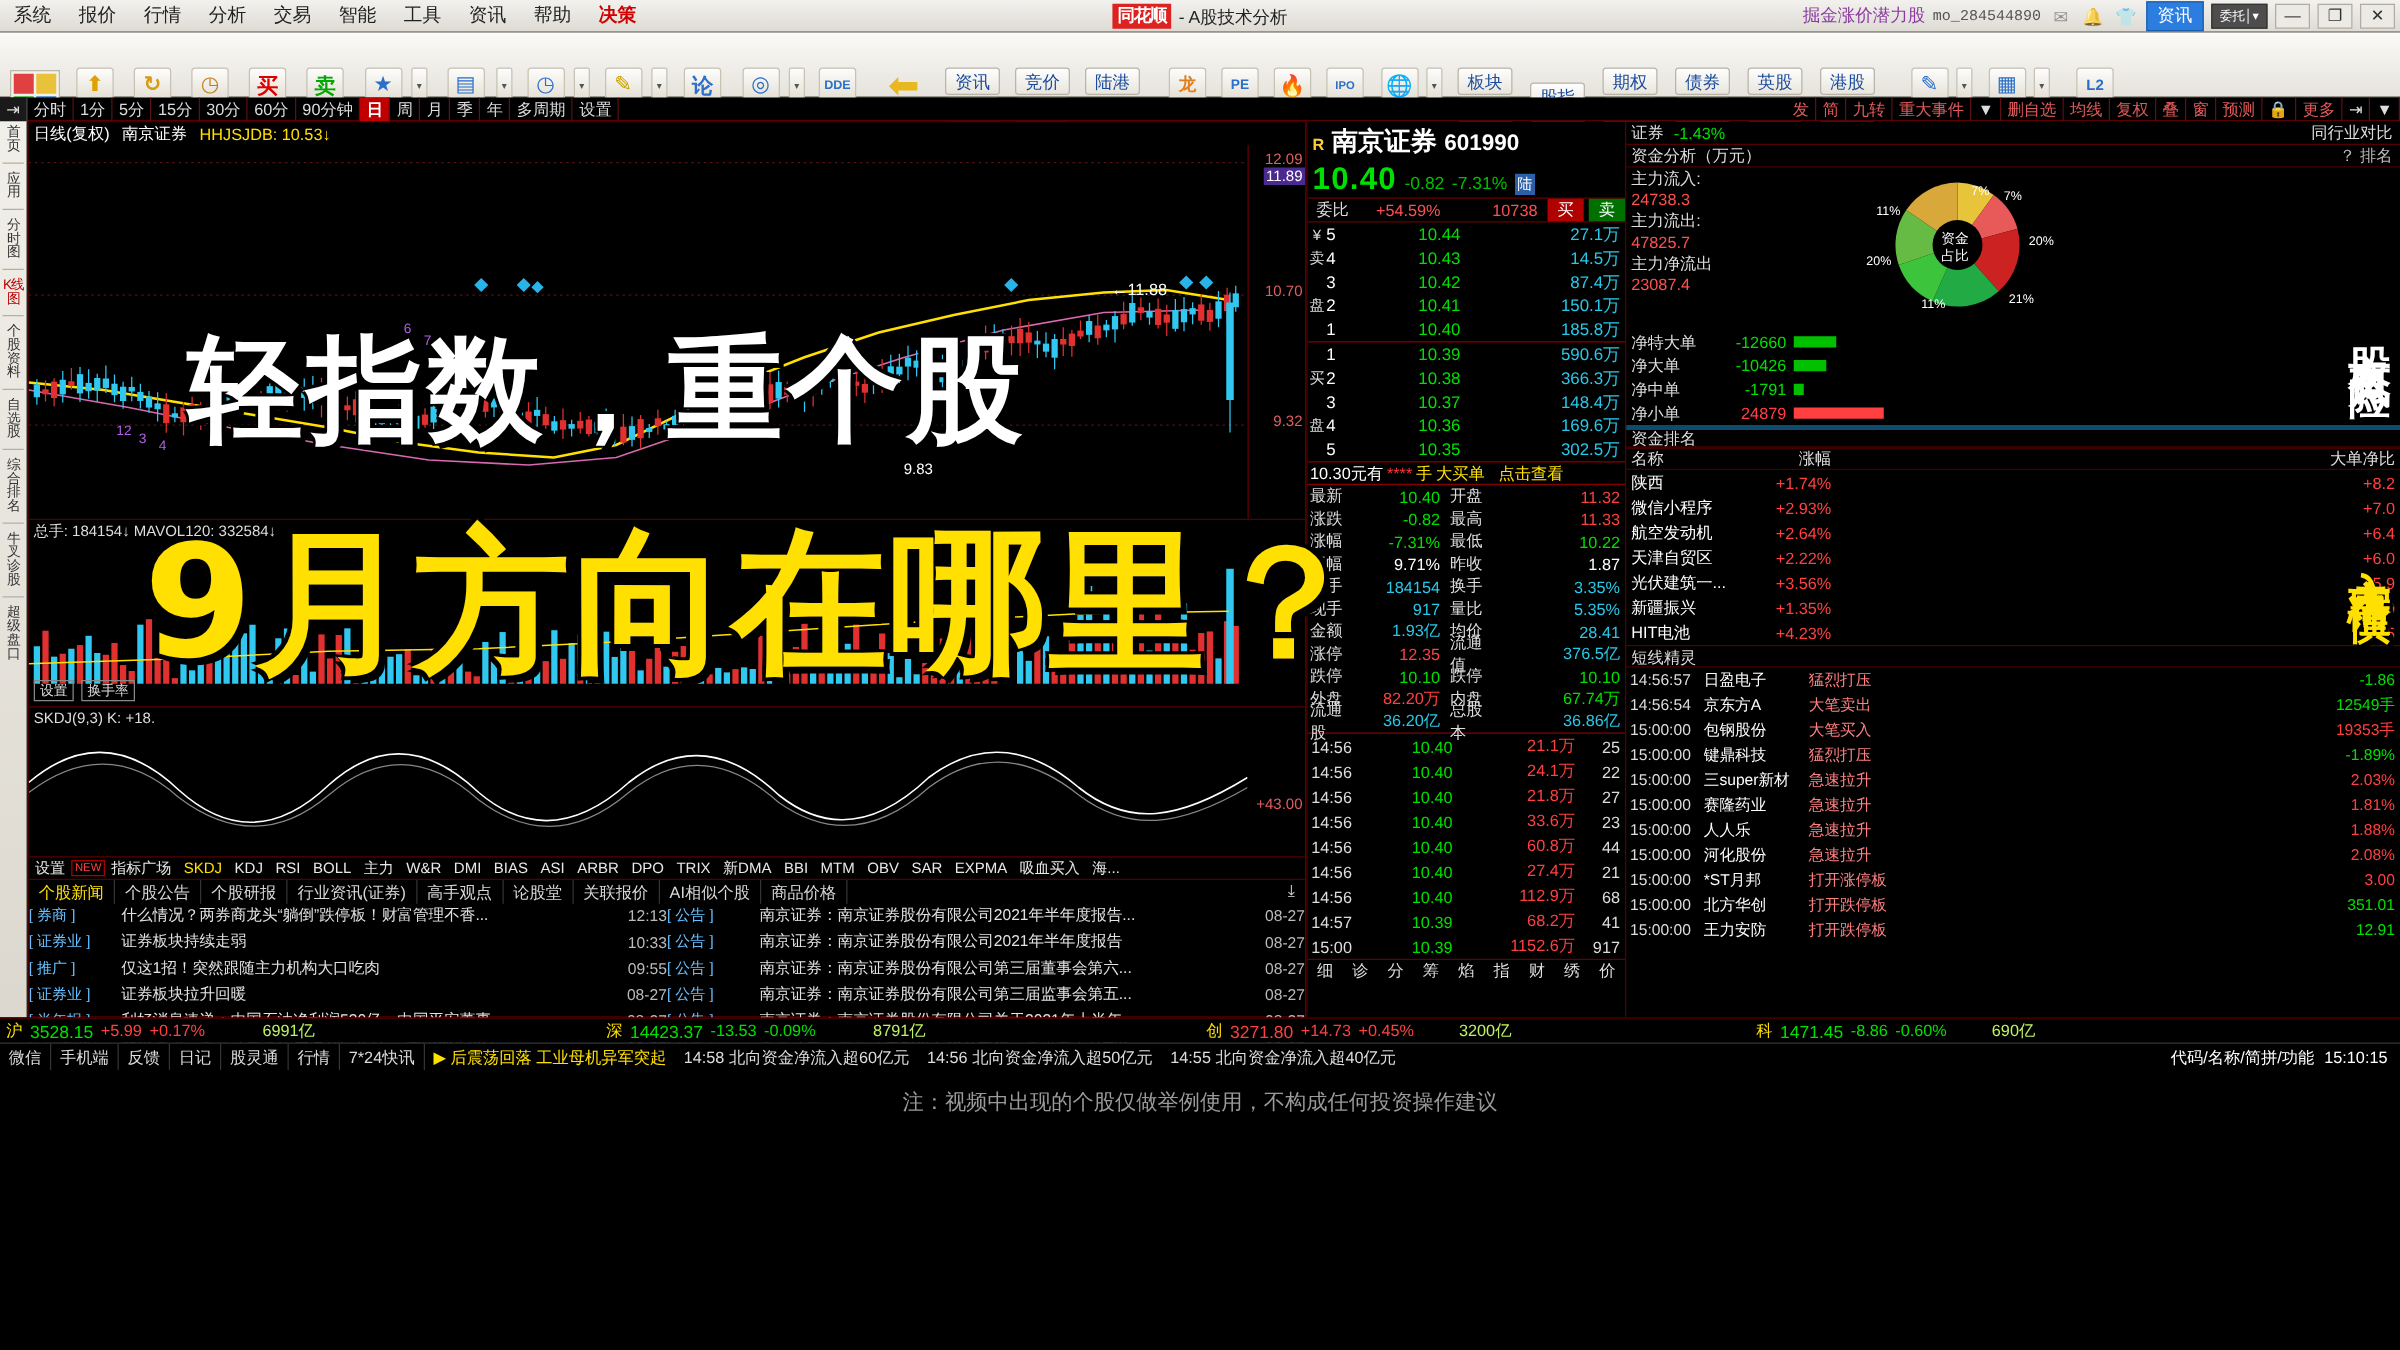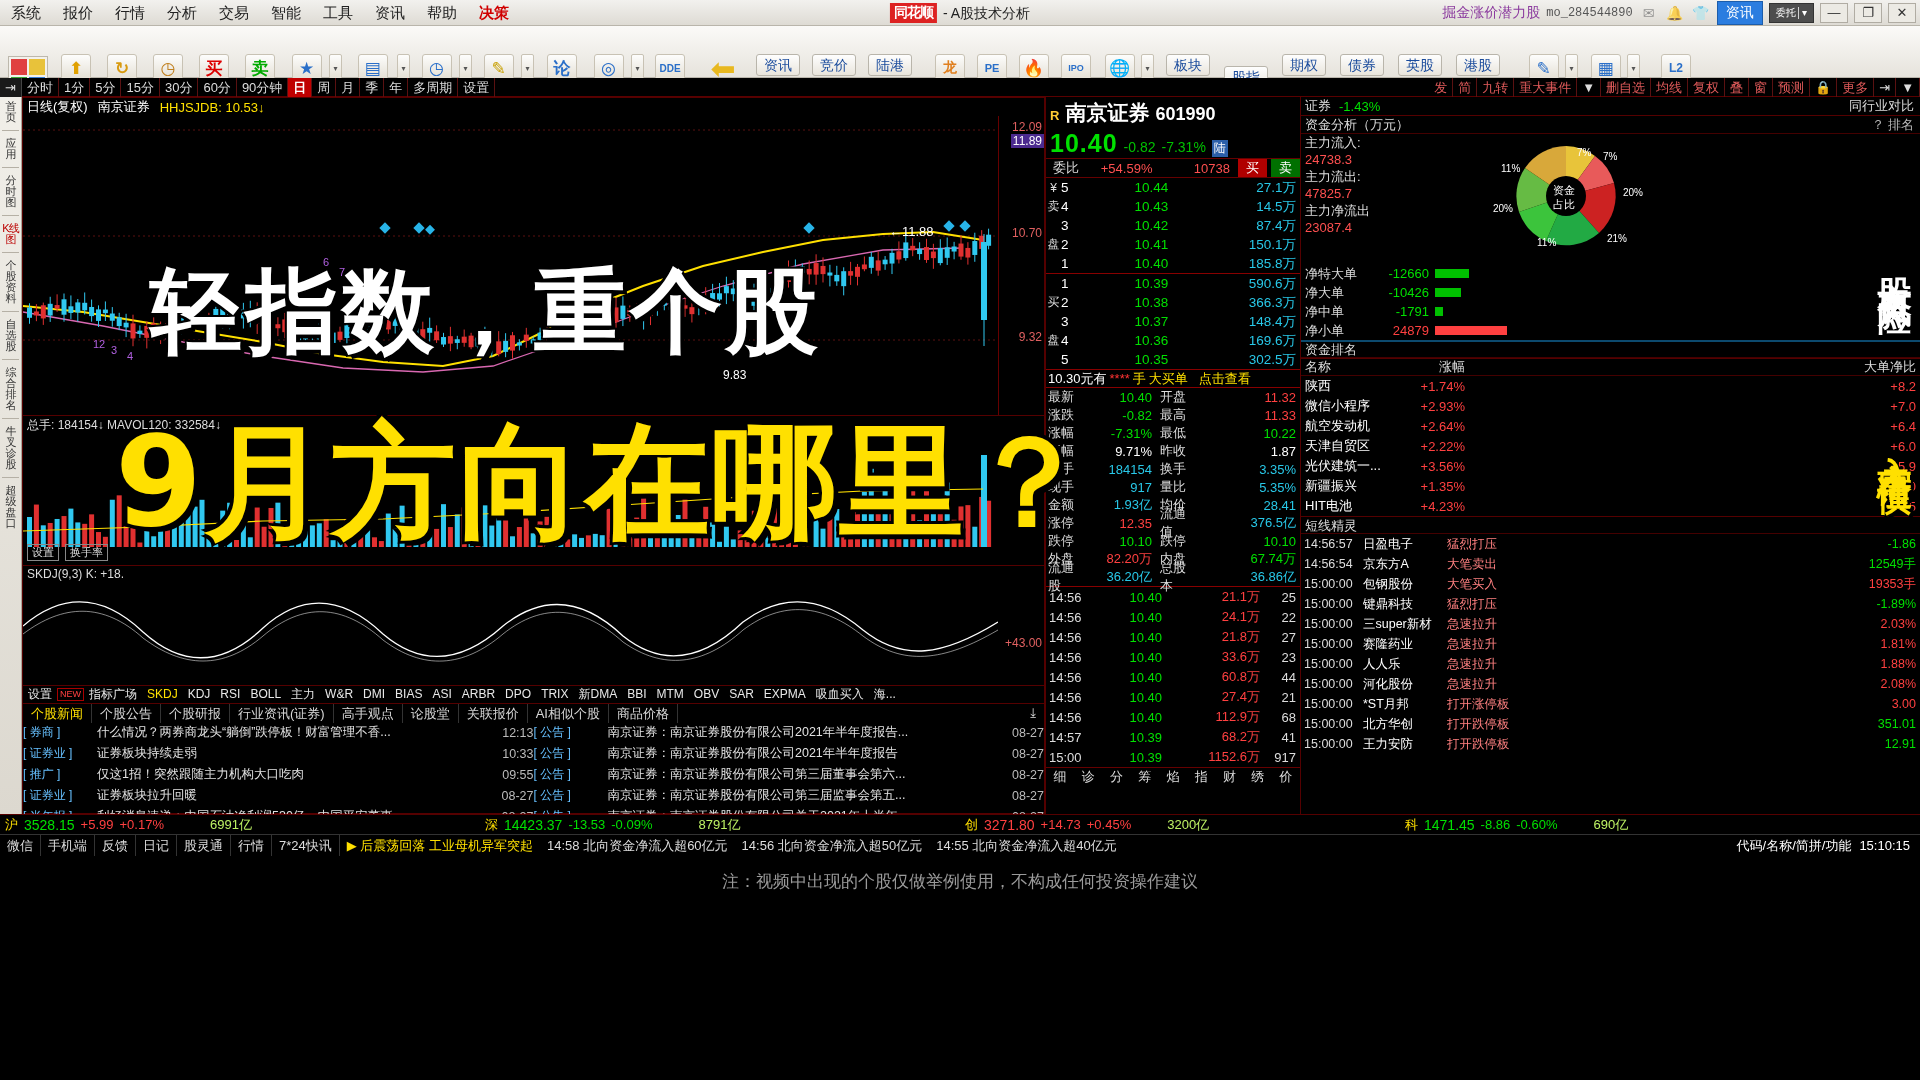--- a/index.html
+++ b/index.html
@@ -1319,21 +1319,21 @@
           <span class="v">-1791</span>
           <span class="b" style="width:8px;background:#00c000;"></span>
         </div>
       <div class="barrow">
           <span class="k">净小单</span>
           <span class="v" style="color:#ff4040">24879</span>
           <span class="b" style="width:72px;background:#ff4040;"></span>
         </div>
     </div>
 
-    <div class="sect-title" style="border-top:2px solid #0c4a6e;">
+    <div class="sect-title" style="border-top:4px solid #0c4a6e;">
       <span>资金排名</span>
     </div>
     <div class="rank-hdr">
       <span class="c1">名称</span>
       <span class="c2">涨幅</span>
       <span class="c3">大单净比</span>
     </div>
     <div>
       <div class="rankrow">
           <span class="c1">陕西</span>

